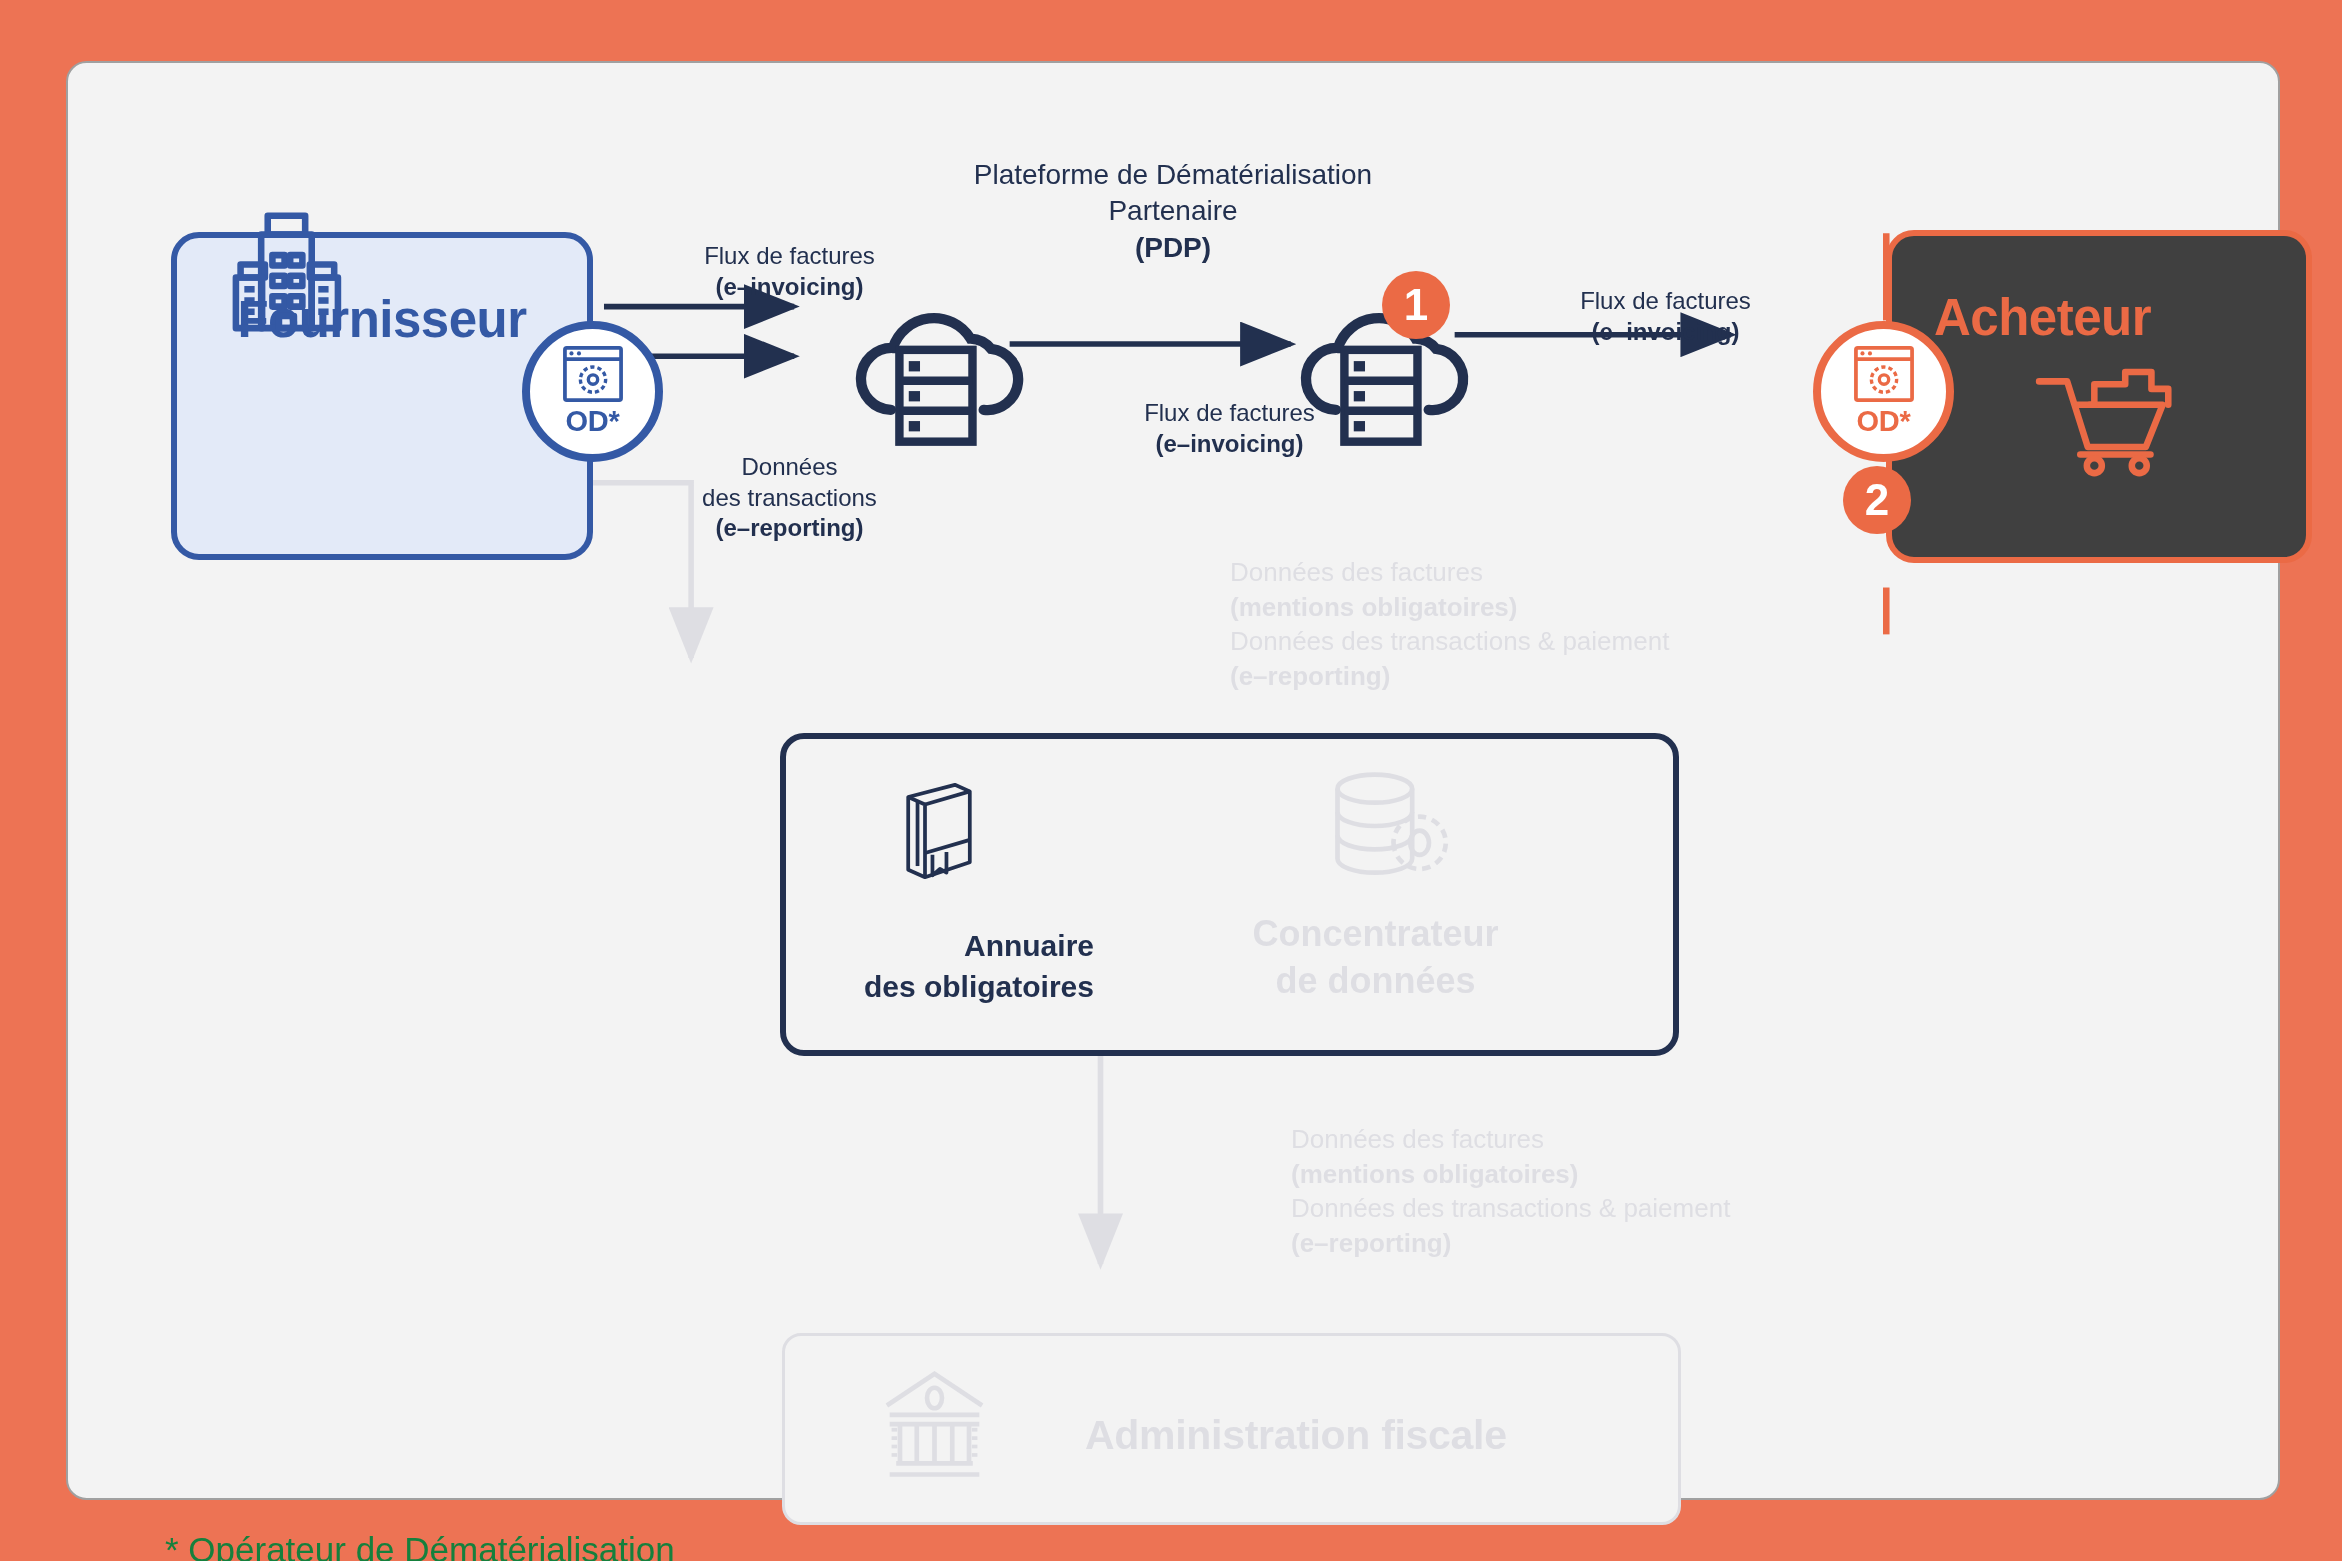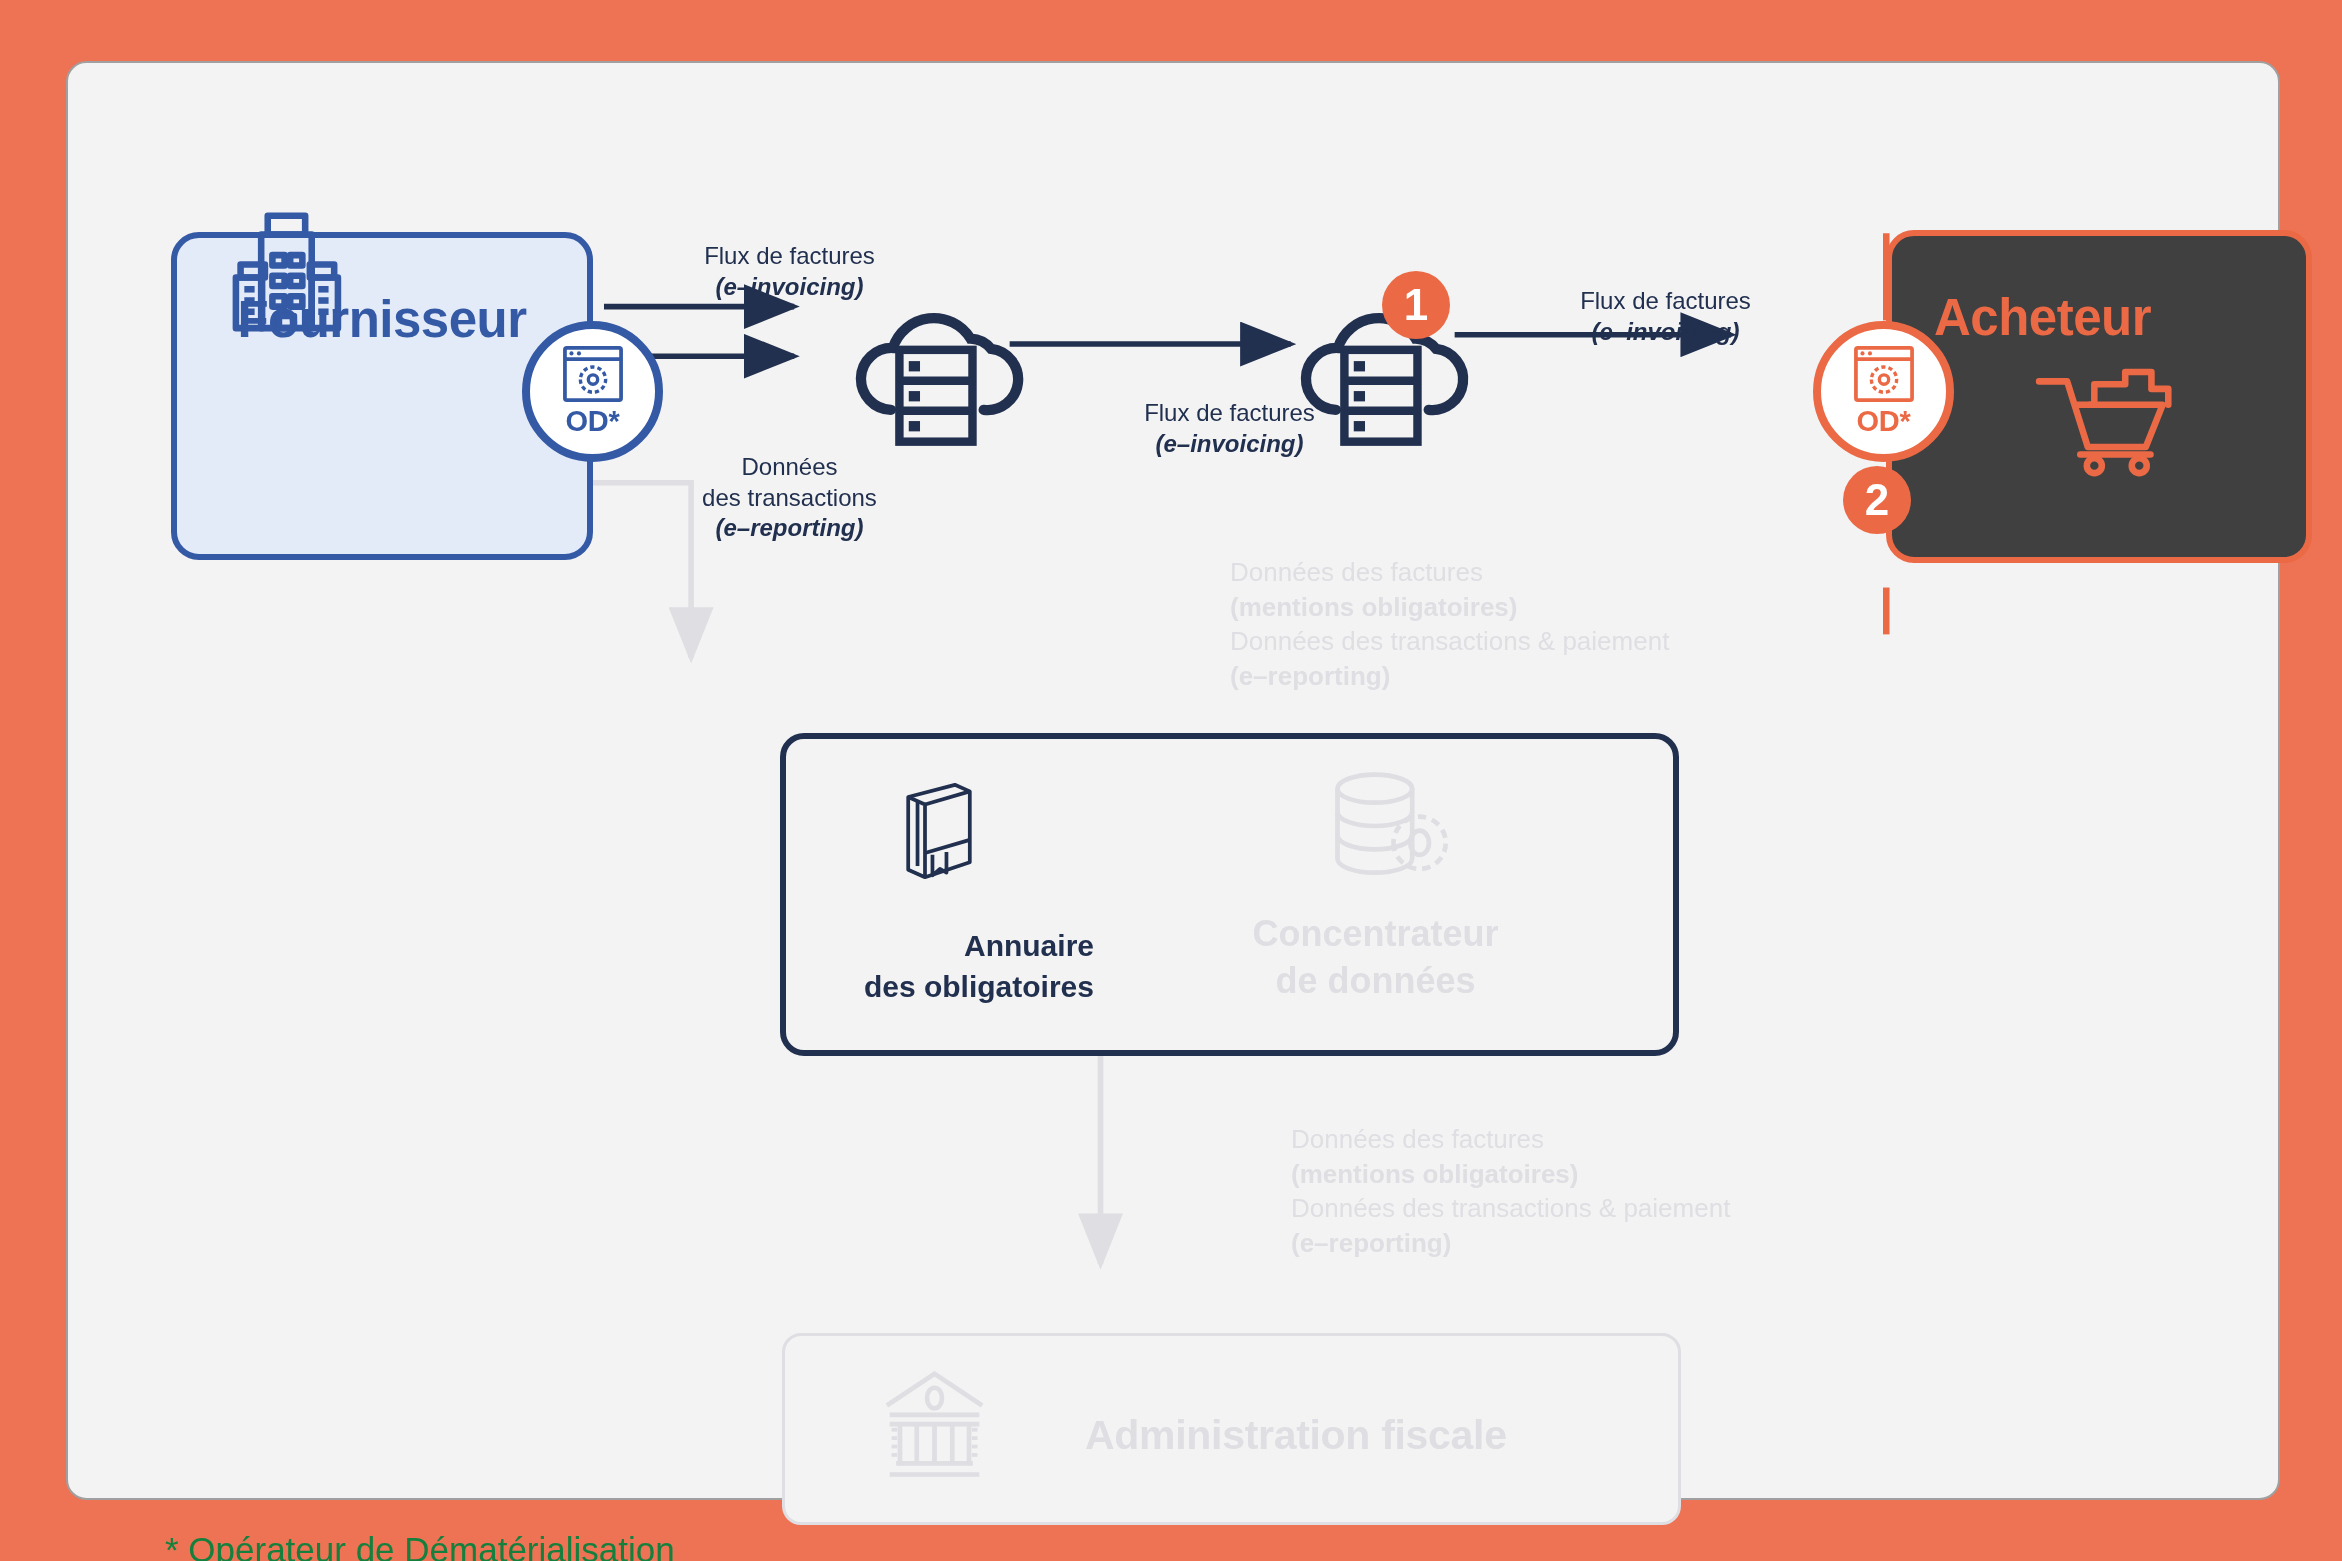--- a/index.html
+++ b/index.html
@@ -93,21 +93,21 @@
   #badge-1 { left: 1314px; top: 208px; width: 68px; height: 68px; font-size: 44px; }
   #badge-2 { left: 1775px; top: 403px; width: 68px; height: 68px; font-size: 44px; }
 
   
   .flow-label {
     text-align: center;
     color: #22304F;
     font-size: 24px;
     line-height: 1.28;
   }
-  .flow-label .b { font-weight: bold; display: block; font-style: italic; }
+  .flow-label .b { font-weight: bold; display: block; }
   .flow-label .n { display: block; }
 
   #pdp-title {
     left: 824px; top: 94px; width: 562px;
     text-align: center;
     color: #22304F;
     font-size: 28px;
     line-height: 1.3;
   }
   #pdp-title .b { font-weight: bold; display: block; }
@@ -259,20 +259,25 @@
   <div class="abs flow-label" id="label-einvoicing-1">
     <span class="n">Flux de factures</span>
     <span class="b">(e–invoicing)</span>
   </div>
   <div class="abs flow-label" id="label-ereporting-1">
     <span class="n">Données</span>
     <span class="n">des transactions</span>
     <span class="b">(e–reporting)</span>
   </div>
 
+  <div class="abs" id="pdp-title">
+    <span>Plateforme de Dématérialisation</span><br>
+    <span>Partenaire</span>
+    <span class="b">(PDP)</span>
+  </div>
 
   <div class="abs" style="left:778px;top:225px;">
     <svg width="178" height="164" viewBox="0 0 190 175">
       <path d="M48,130 a33,33 0 0,1 2,-66 a46,46 0 0,1 83,-10 a30,30 0 0,1 22,11 a30,30 0 0,1 -8,65" fill="none" stroke="#22304F" stroke-width="11" stroke-linecap="round"></path>
       <g fill="none" stroke="#22304F" stroke-width="9">
         <rect x="57" y="66" width="78" height="98"></rect>
         <line x1="57" y1="99" x2="135" y2="99"></line>
         <line x1="57" y1="131" x2="135" y2="131"></line>
       </g>
       <g fill="#22304F">

